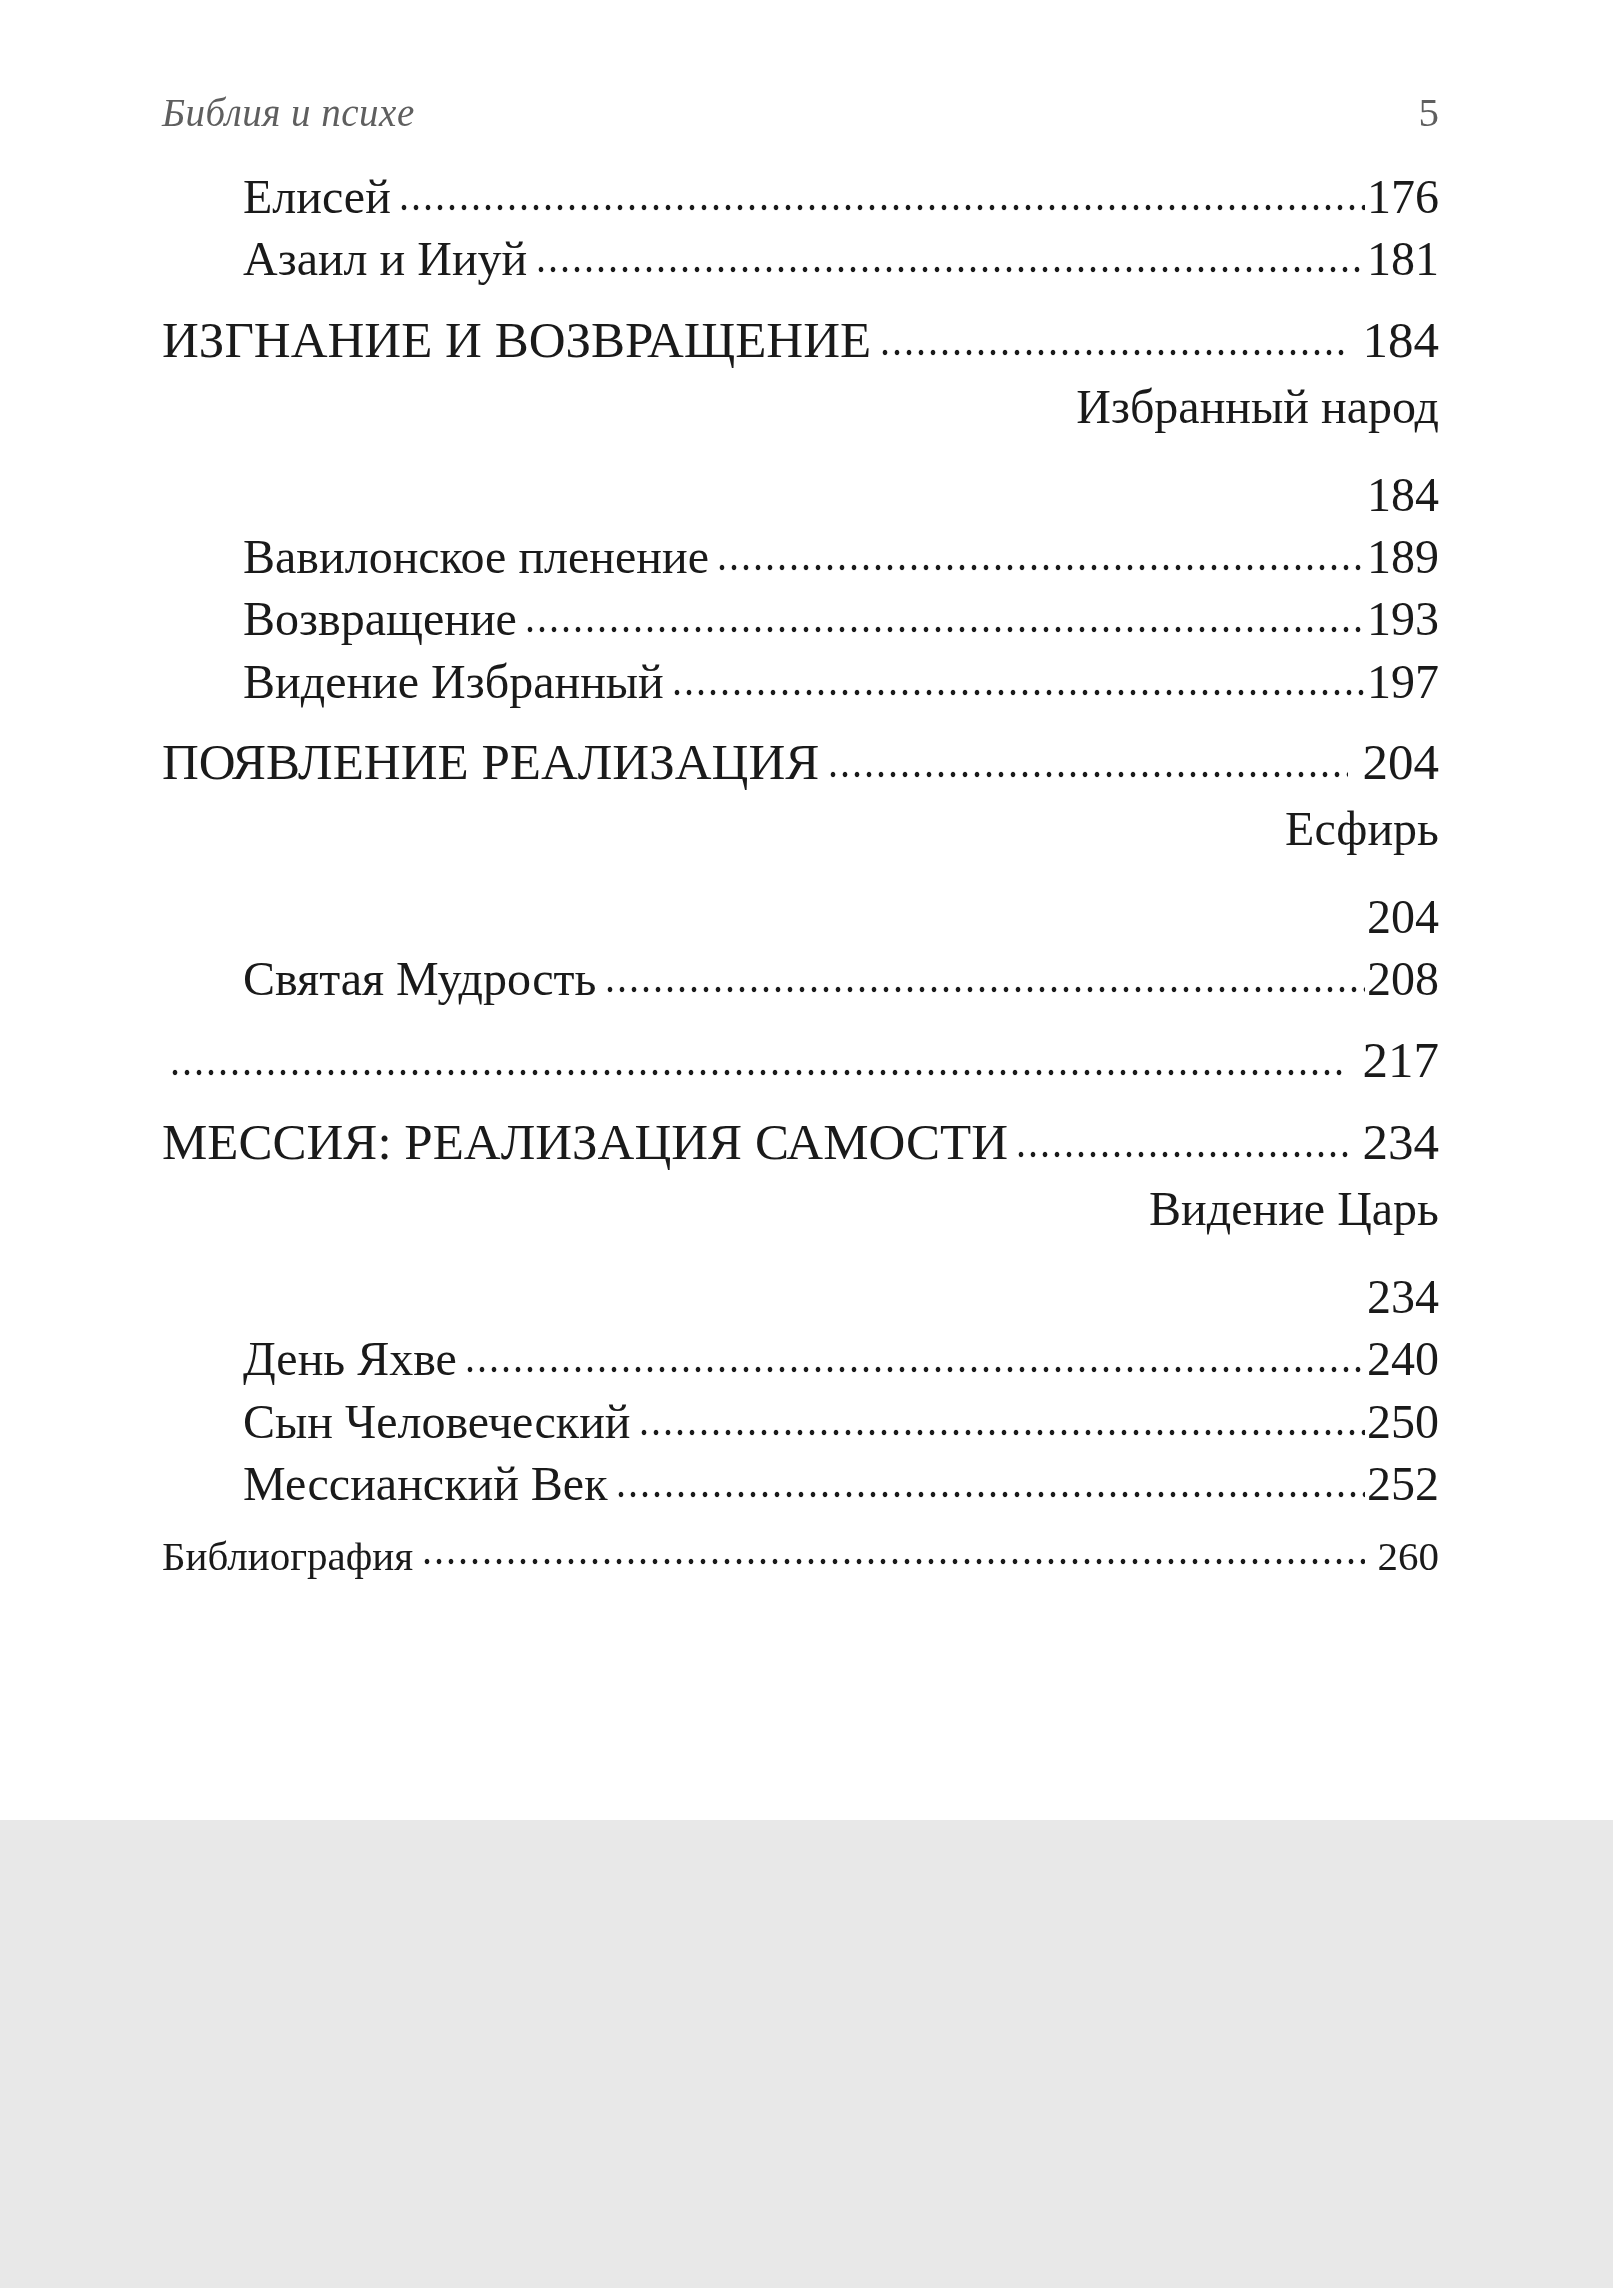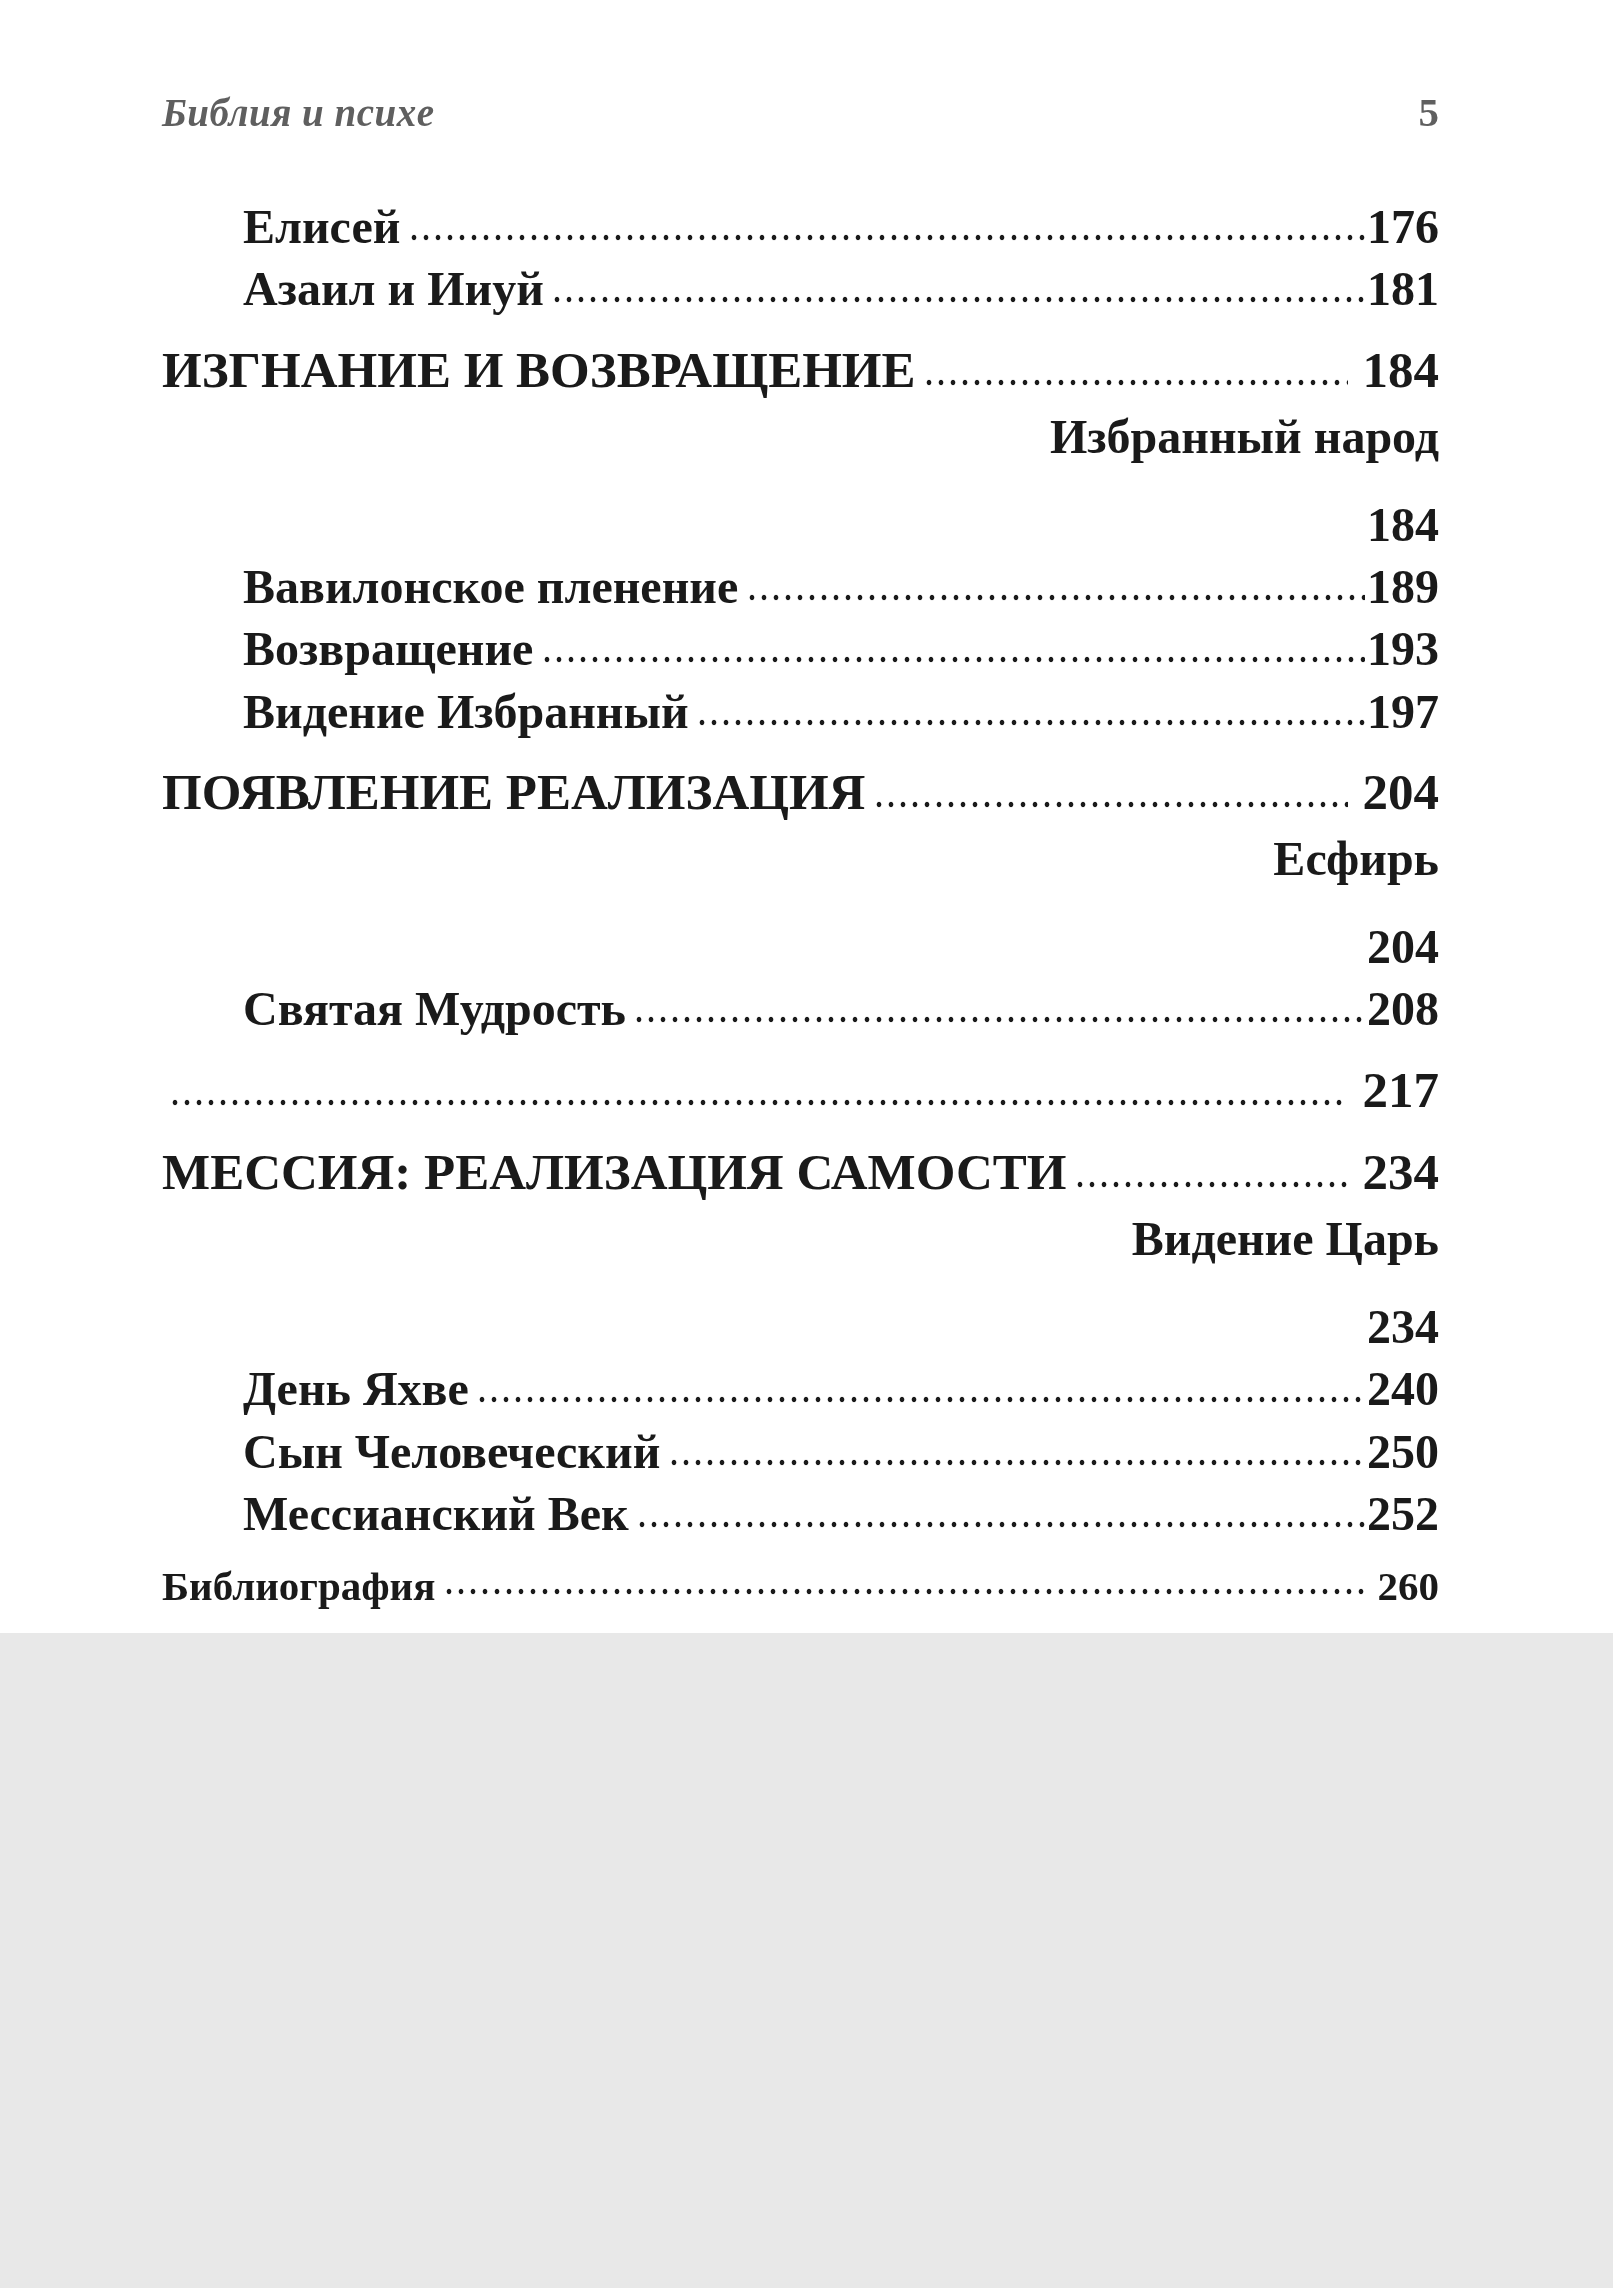--- a/index.html
+++ b/index.html
@@ -1,25 +1,24 @@
 <!DOCTYPE html>
 <html lang="ru" style="font-size:14.8px"><head>
 <meta charset="utf-8">
 <style>
   html, body { margin: 0; padding: 0; background: #e8e8e8; }
   .page {
     position: relative;
     width: 1613px;
-    height: 1633px;
+    height: 1820px;
     margin: 0 auto;
     background: var(--paper, #ffffff);
     font-family: "Liberation Serif", "DejaVu Serif", serif;
     color: var(--ink, #1a1a1a);
     overflow: hidden;
-    font-weight: bold;
   }
 
   
   .running-head {
     position: absolute;
     left: 162px;
     right: 174px;
     top: 92px;
     display: flex;
     justify-content: space-between;
@@ -35,21 +34,21 @@
   .rh-page {
     font-size: 41px;
     color: var(--muted, #5f5f5f);
   }
 
   
   .toc {
     position: absolute;
     left: 162px;
     right: 174px;
-    top: 202px;
+    top: 172px;
   }
   .toc-row {
     display: flex;
     align-items: flex-end;
     line-height: 1.05;
     white-space: nowrap;
   }
   .toc-label { flex: 0 0 auto; }
   .toc-leader {
     flex: 1 1 auto;

